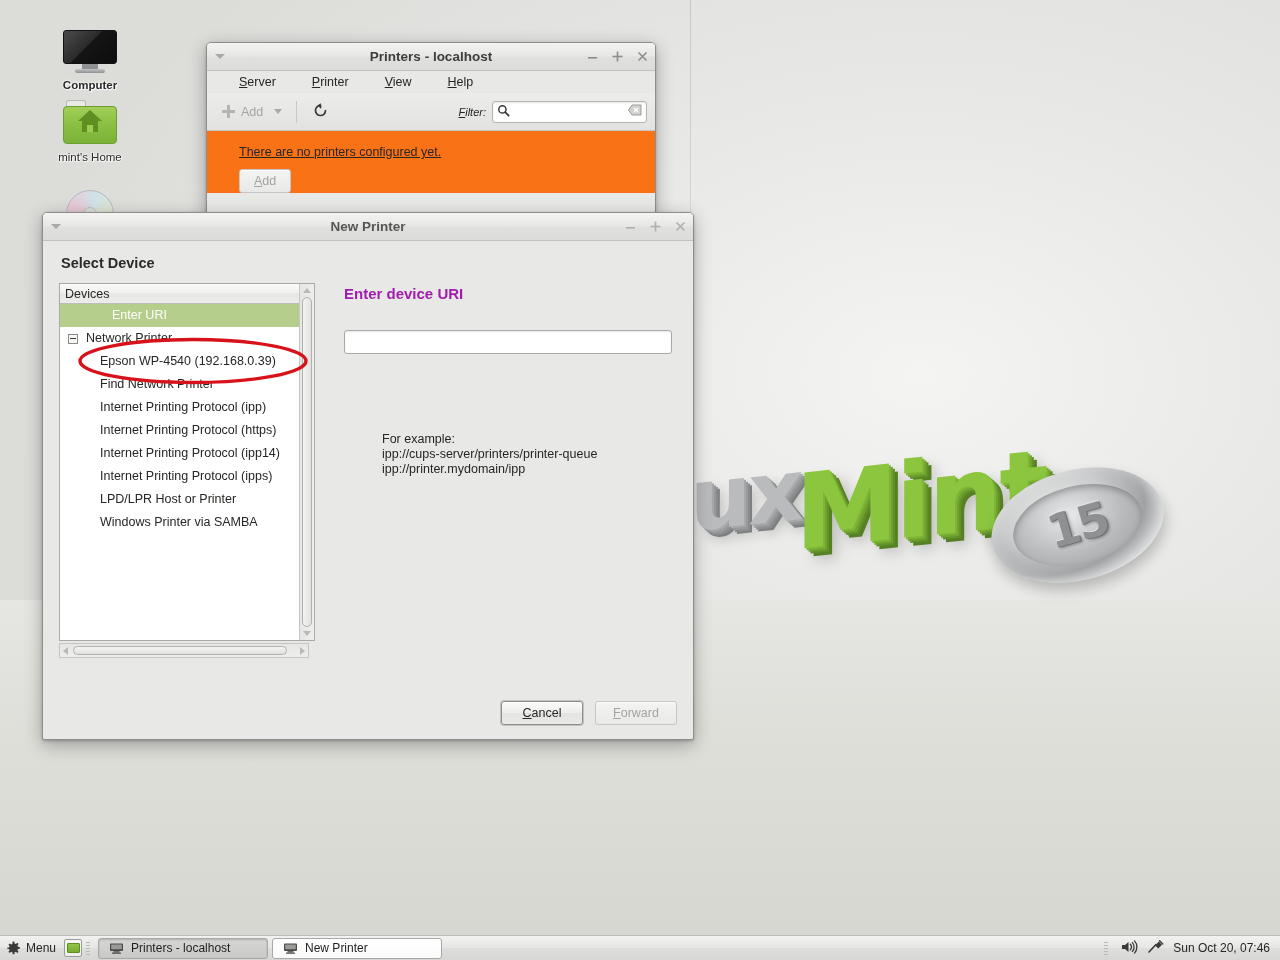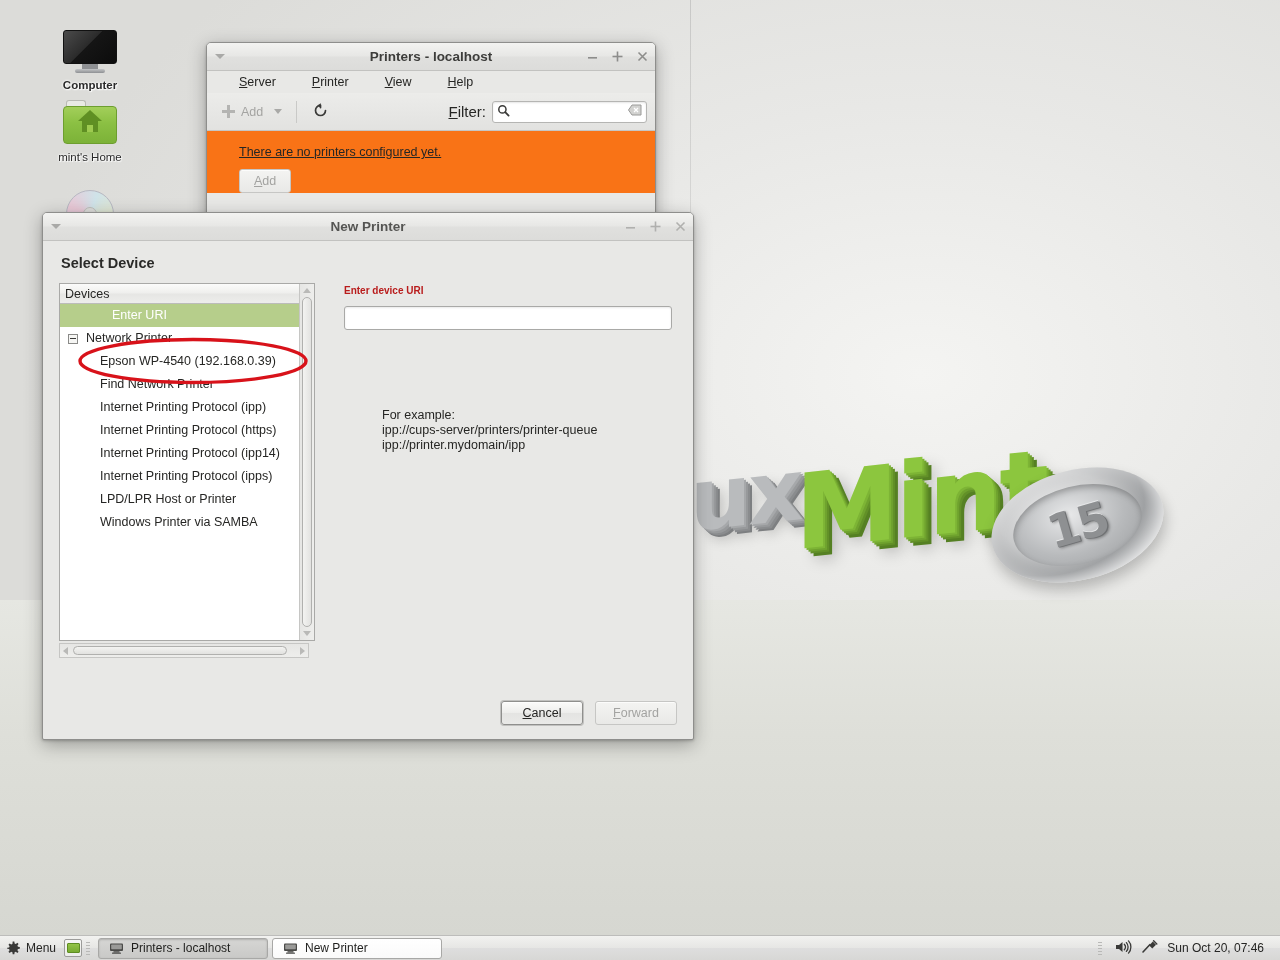--- a/index.html
+++ b/index.html
@@ -291,21 +291,21 @@
   .tb-sep {
     width: 1px; height: 22px;
     background: #c9c9c7;
     margin: 0 8px;
   }
   .refresh-btn { cursor: pointer; padding: 2px 6px; }
   .filter-wrap {
     margin-left: auto;
     display: flex; align-items: center; gap: 6px;
   }
-  .filter-label { font-size: 15px; color: #262624; }
+  .filter-label { font-size: 11px; color: #262624; font-style: italic; }
   .filter-label u { text-decoration: underline; }
   .search-entry {
     width: 155px; height: 22px;
     background: #ffffff;
     border: 1px solid #b5b5b3;
     border-radius: 3px;
     display: flex; align-items: center;
     padding: 0 4px;
     box-sizing: border-box;
     box-shadow: inset 0 1px 2px rgba(0,0,0,0.10);
@@ -469,24 +469,24 @@
     width: 0; height: 0;
     border-top: 4px solid transparent;
     border-bottom: 4px solid transparent;
   }
   .hscroll .arr.lf { left: 3px; border-right: 5px solid #b9b9b7; }
   .hscroll .arr.rt { right: 3px; border-left: 5px solid #b9b9b7; }
 
   
   .uri-pane { flex: 1; padding-top: 2px; }
   .uri-label {
-    font-size: 10px;
+    font-size: 15px;
     font-weight: bold;
-    color: #b91c1c;
-    margin-bottom: 10px;
+    color: #a21caf;
+    margin-bottom: 28px;
   }
   .uri-input {
     width: 328px; height: 24px;
     background: #ffffff;
     border: 1px solid #a9a9a7;
     border-radius: 3px;
     box-sizing: border-box;
     box-shadow: inset 0 1px 2px rgba(0,0,0,0.09);
     padding: 0 5px;
     font-size: 12.5px;
@@ -580,21 +580,21 @@
     color: #1f1f1d;
   }
   .task.current {
     background: linear-gradient(to bottom, #ffffff 0%, #fafafa 100%);
     color: #1f1f1d;
   }
   .printer-glyph svg { display: block; }
   .tray {
     margin-left: auto;
     display: flex; align-items: center; gap: 9px;
-    padding-right: 16px;
+    padding-right: 10px;
   }
   .tray-clock { font-size: 12px; color: #262624; white-space: nowrap; }
 </style>
 </head>
 <body>
 
 <div id="desktop">
   <div id="wall-floor"></div>
   <div id="wall-edge"></div>
 

